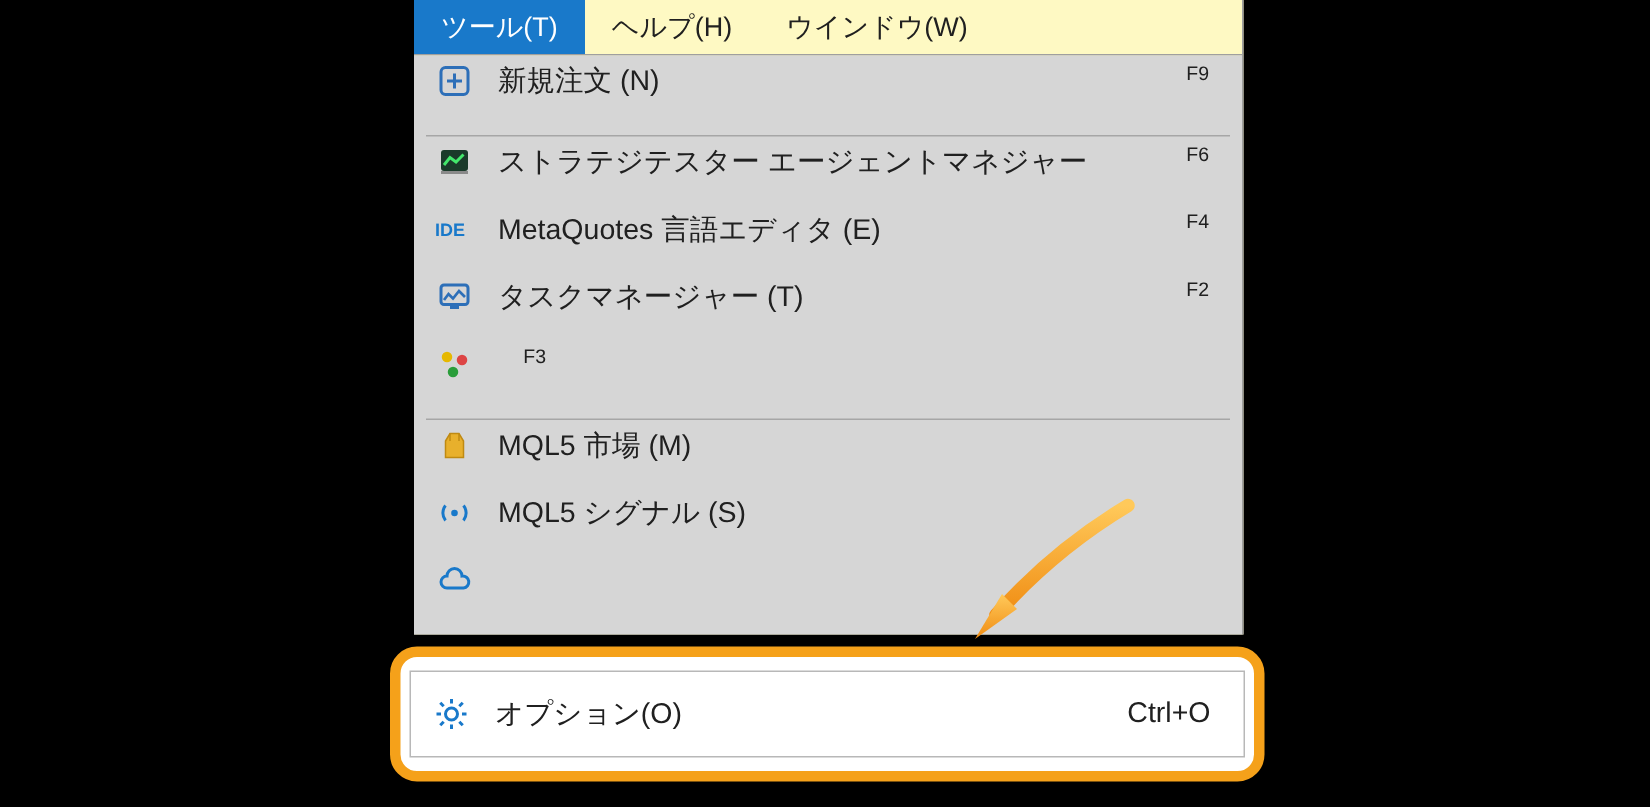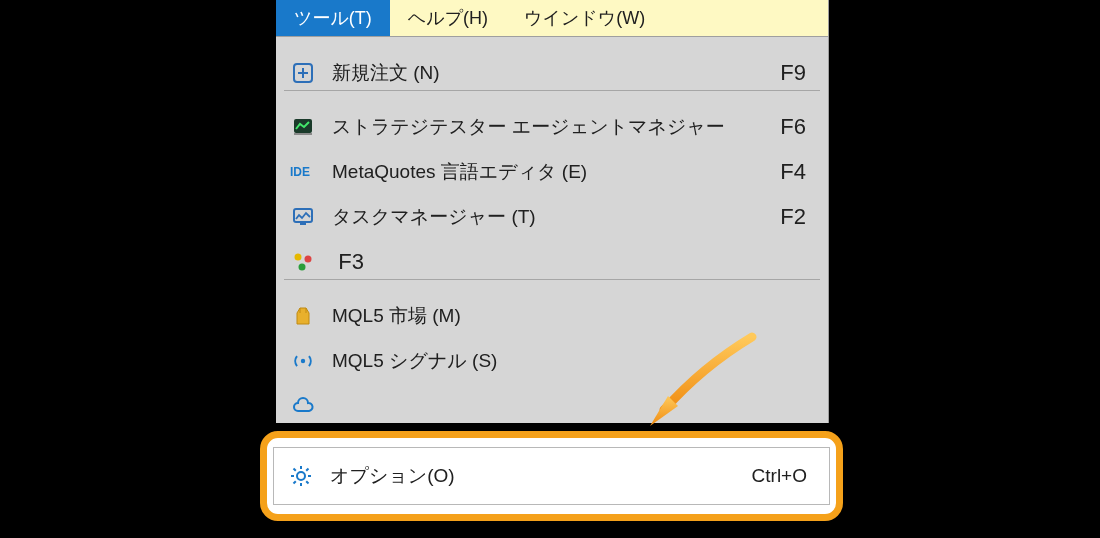--- a/index.html
+++ b/index.html
@@ -36,39 +36,39 @@
   .menubar-item.active {
     background: #1979ca;
     color: #fff;
   }
   .dropdown {
     background: #d6d6d6;
     padding: 4px 0;
   }
   .menu-item {
     display: flex;
-    align-items: flex-end;
+    align-items: flex-start;
     height: 45px;
     padding: 0 22px 0 14px;
   }
   .menu-icon {
     width: 26px;
     height: 26px;
     flex-shrink: 0;
     display: flex;
     align-items: center;
     justify-content: center;
   }
   .menu-label {
     margin-left: 16px;
     flex: 1 1 auto;
     font-size: 19px;
   }
   .menu-shortcut {
-    font-size: 22px;
+    font-size: 13px;
     color: #202020;
     min-width: 48px;
     text-align: right;
   }
   .sep {
     height: 1px;
     background: #a6a6a6;
     margin: 4px 8px;
   }
 

